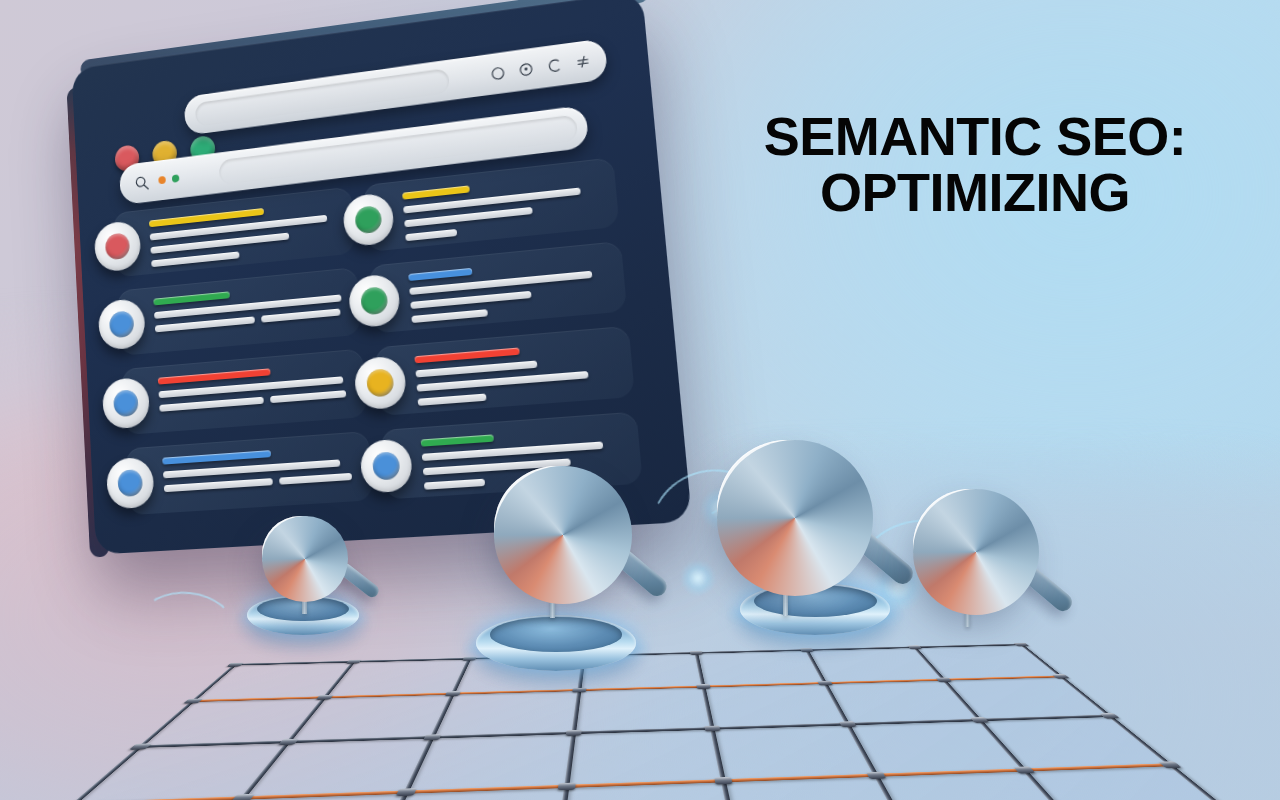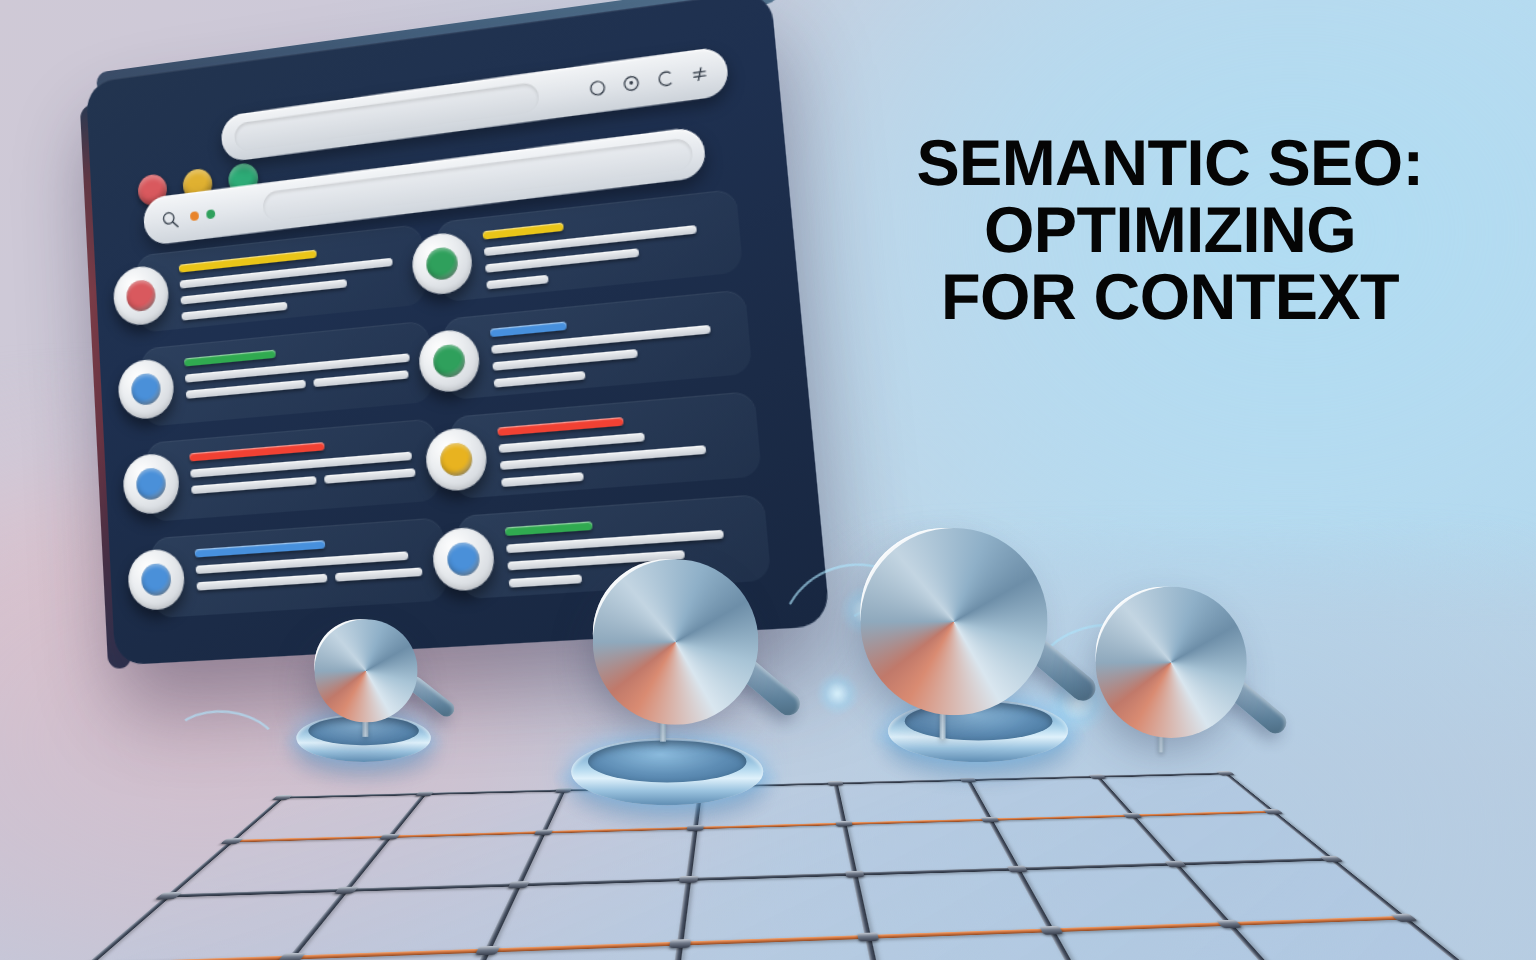--- a/index.html
+++ b/index.html
@@ -670,16 +670,15 @@
             </g>
           </svg>
         </div>
         <div class="mag-rim" style="width: 114px; height: 114px; border-width: 6px;"></div>
       </div>
     </div>
 
   <div class="title">
     <span class="tl">SEMANTIC SEO:</span>
     <span class="tl">OPTIMIZING</span>
-    <span class="tl">FOR CONTEXT</span>
   </div>
 
 </div>
 
 </body></html>

